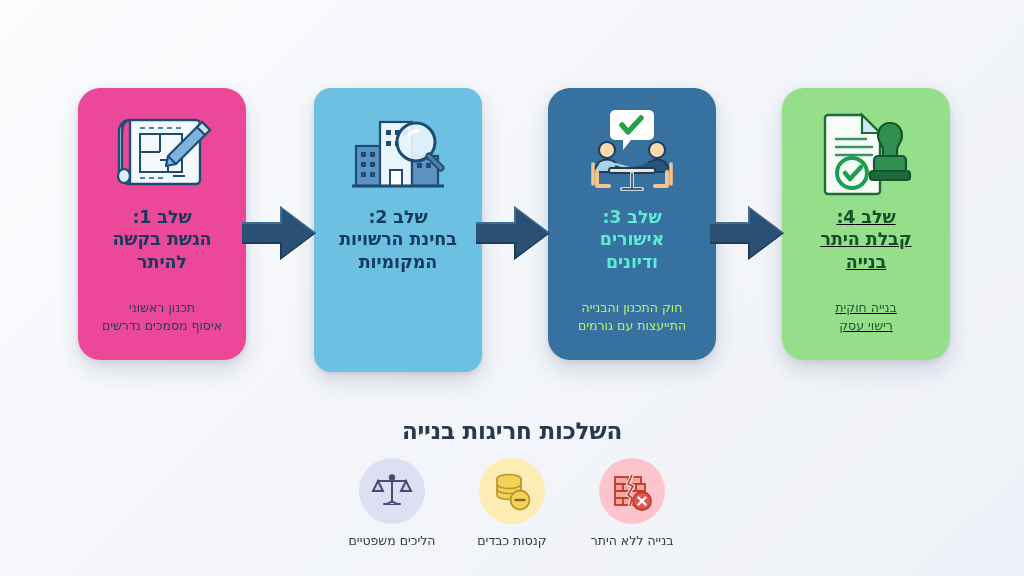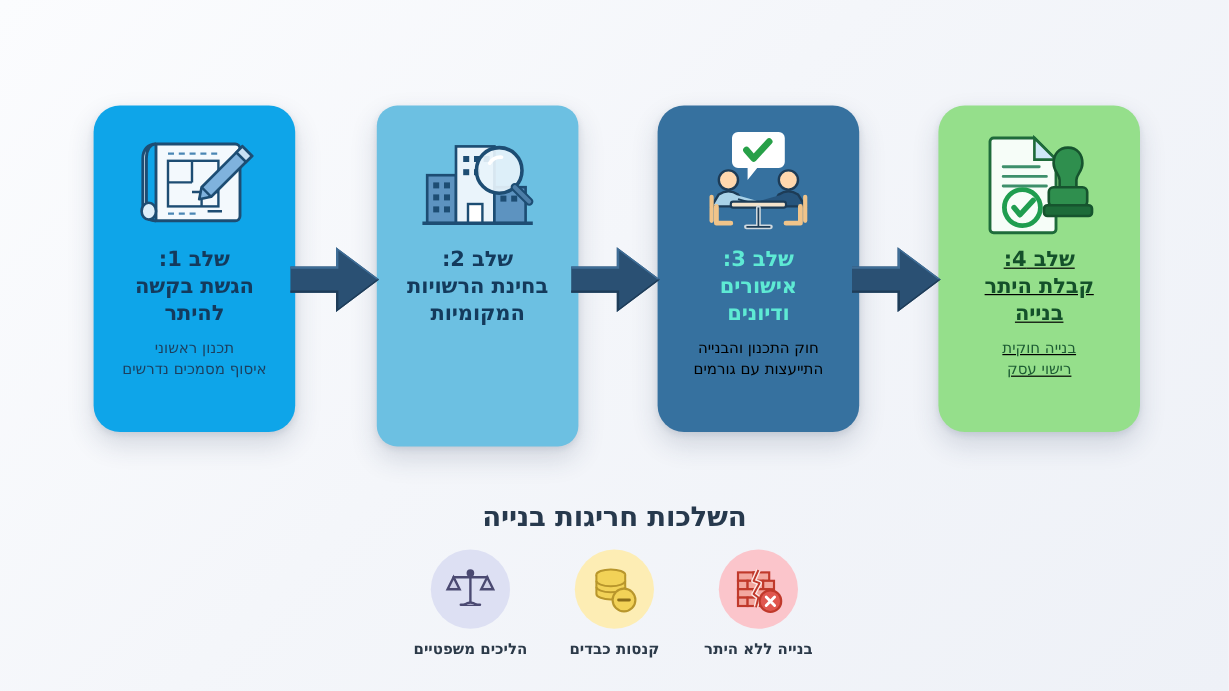--- a/index.html
+++ b/index.html
@@ -35,49 +35,49 @@
     width: 168px;
     border-radius: 22px;
     box-shadow: 0 10px 22px rgba(35,55,85,0.16), 0 2px 5px rgba(35,55,85,0.10);
     display: flex;
     flex-direction: column;
     align-items: center;
     padding: 18px 10px 14px 10px;
     box-sizing: border-box;
     z-index: 3;
   }
-  .stage-card.s1 { left: 78px;  height: 272px; background: #0ea5e9; }
+  .stage-card.s1 { left: 78px;  height: 272px; background: #ec4899; }
   .stage-card.s2 { left: 314px; height: 284px; background: #6cc0e2; border-radius: 17px; }
   .stage-card.s3 { left: 548px; height: 272px; background: #36719f; }
   .stage-card.s4 { left: 782px; height: 272px; background: #95df8b; text-decoration: underline; }
 
   .stage-icon {
     height: 92px;
     display: flex;
     align-items: center;
     justify-content: center;
     margin-bottom: 8px;
   }
   .stage-title {
     font-weight: bold;
     font-size: 17.5px;
     line-height: 1.28;
     text-align: center;
     letter-spacing: -0.1px;
   }
   .stage-sub {
-    margin-top: 8px;
+    margin-top: 26px;
     font-size: 12.5px;
     line-height: 1.45;
     text-align: center;
   }
   .s1 .stage-title, .s2 .stage-title { color: #143a5c; }
   .s1 .stage-sub,   .s2 .stage-sub   { color: #1d3f5e; }
   .s3 .stage-title { color: #5eead4; }
-  .s3 .stage-sub   { color: #000000; }
+  .s3 .stage-sub   { color: #bef264; }
   .s4 .stage-title { color: #14502a; }
   .s4 .stage-sub   { color: #1d5c33; }
 
   
   .flow-arrow {
     position: absolute;
     top: 112px;
     width: 84px;
     height: 66px;
     z-index: 5;
@@ -114,21 +114,20 @@
     margin-top: 14px;
     display: flex;
     justify-content: center;
     gap: 20px;
   }
   .cons-item {
     width: 100px;
     display: flex;
     flex-direction: column;
     align-items: center;
-    font-weight: bold;
   }
   .cons-circle {
     width: 66px;
     height: 66px;
     border-radius: 50%;
     display: flex;
     align-items: center;
     justify-content: center;
   }
   .cons-label {

